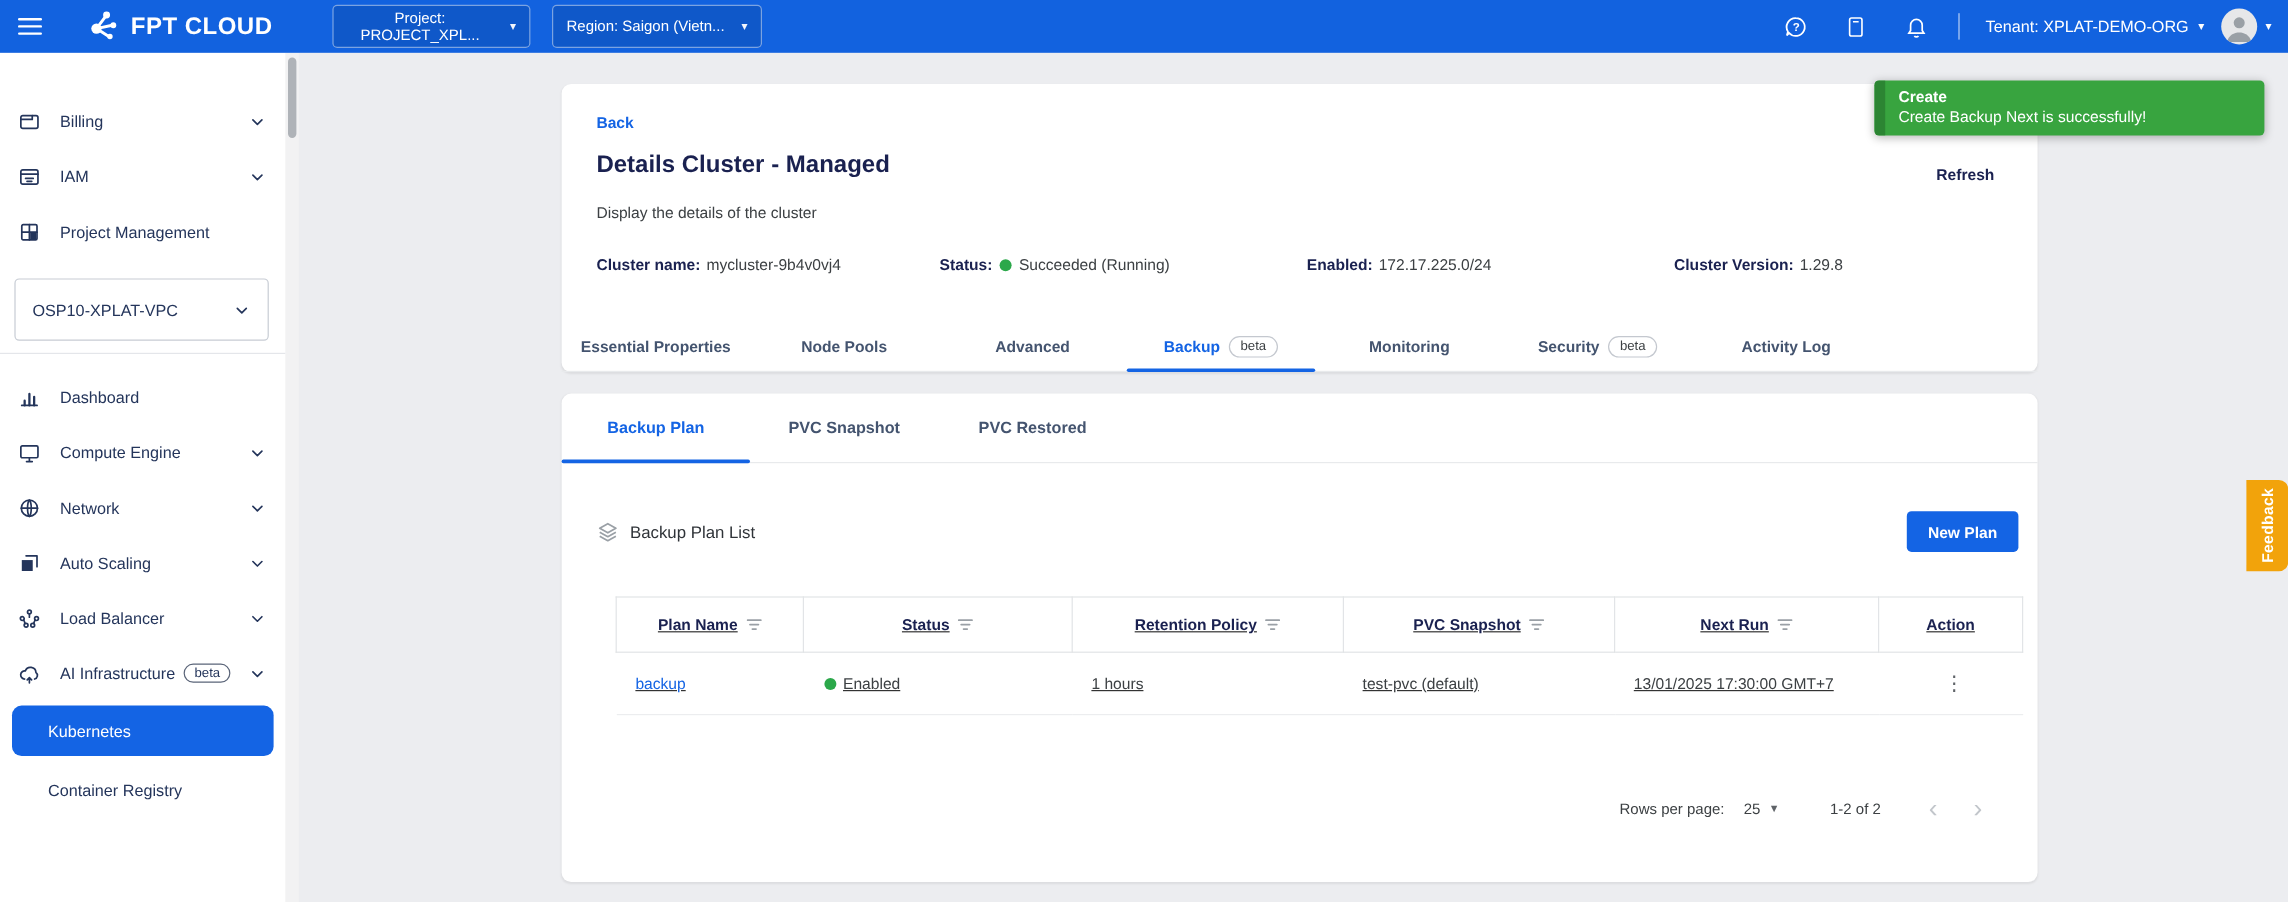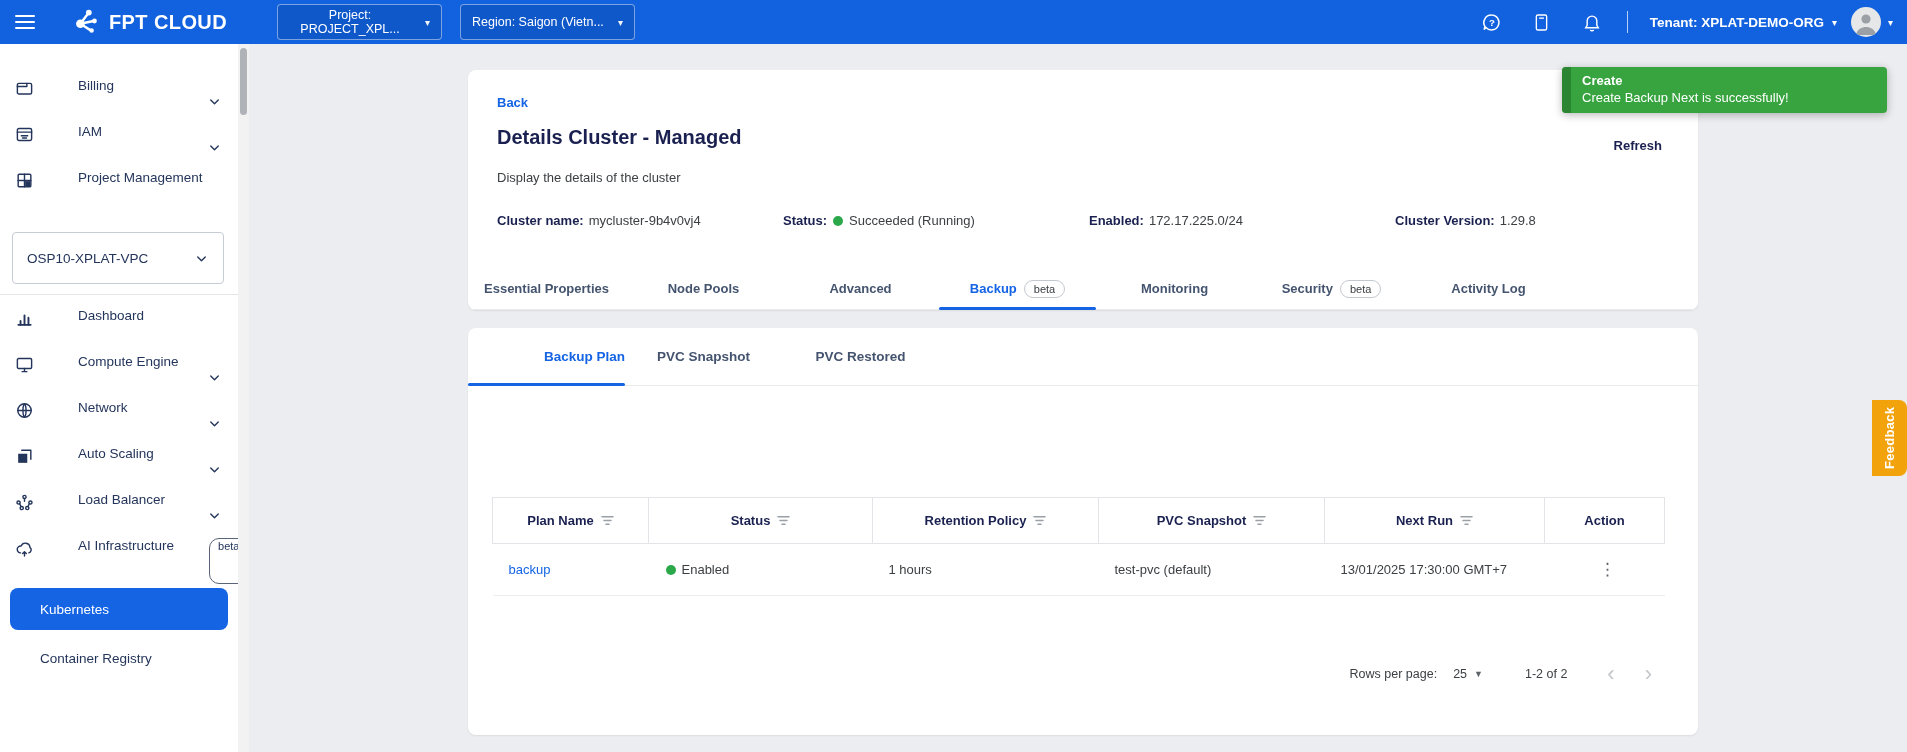--- a/index.html
+++ b/index.html
@@ -28,33 +28,33 @@
   .logo{display:flex;align-items:center;margin-left:36px;}
   .logo-text{font-size:20px;font-weight:800;letter-spacing:.4px;margin-left:8px;color:#fff;}
   .tb-pill{display:flex;align-items:center;height:28px;background:#0F58C9;border:1px solid rgba(255,255,255,.45);
     border-radius:4px;color:#fff;font-size:12.5px;padding:17px 11px;cursor:pointer;font-family:inherit;}
   .tb-pill .caret{margin-left:14px;font-size:10px;opacity:.95;}
   .pill-project{margin-left:50px;width:165px;justify-content:space-between;}
   .pill-region{margin-left:18px;width:175px;justify-content:space-between;}
   .tb-right{margin-left:auto;display:flex;align-items:center;margin-right:14px;}
   .tb-icon{width:22px;height:22px;display:flex;align-items:center;justify-content:center;margin:0 14px;cursor:pointer;}
   .tb-divider{width:1px;height:22px;background:rgba(255,255,255,.7);margin:0 10px;}
-  .tenant{display:flex;align-items:center;background:none;border:none;color:#fff;font-weight:700;
+  .tenant{display:flex;align-items:center;background:none;border:none;color:#fff;font-weight:400;
     font-size:13.5px;margin:0 6px 0 12px;cursor:pointer;font-family:inherit;}
   .tenant .caret{margin-left:8px;font-size:10px;}
   .avatar-wrap{display:flex;align-items:center;background:none;border:none;cursor:pointer;margin-left:8px;}
   .avatar{width:30px;height:30px;border-radius:50%;background:#E6E7E9;display:flex;align-items:flex-end;
     justify-content:center;overflow:hidden;}
   .avatar-wrap .caret{color:#fff;font-size:10px;margin-left:7px;}
 
   
   .sidebar{position:absolute;left:0;top:44px;width:238px;height:708px;background:#fff;z-index:20;
     padding-top:34px;overflow:hidden;}
-  .sb-item{display:flex;height:46px;padding:0 16px 0 14px;color:var(--sbtext);
-    font-size:13.5px;cursor:pointer;gap:28px;}
+  .sb-item{display:flex;align-items:center;height:46px;padding:0 16px 0 14px;color:var(--sbtext);
+    font-size:13.5px;cursor:pointer;}
   .sb-icon{width:20px;height:20px;display:flex;align-items:center;justify-content:center;margin-right:16px;flex:none;}
   .sb-label{white-space:nowrap;}
   .sb-chev{margin-left:auto;display:flex;align-items:center;}
   .sb-item.active{color:var(--accent);}
   .sb-beta{border:1px solid #5a6478;border-radius:10px;font-size:11px;padding:1px 8px;margin-left:7px;color:var(--sbtext);}
   .vpc-select{height:52px;margin:16px 14px 0 12px;border:1px solid #C7CCD4;border-radius:4px;
     display:flex;align-items:center;padding:0 14px;color:var(--sbtext);font-size:13.5px;cursor:pointer;}
   .vpc-select .sb-chev{margin-left:auto;}
   .sb-divider{height:1px;background:#E4E6EA;margin:10px 0 13px 0;}
   .sb-sub{display:flex;align-items:center;height:40px;padding-left:40px;color:var(--sbtext);
@@ -82,31 +82,31 @@
     color:#44546F;font-size:13px;font-weight:600;}
   .tab.active{color:var(--accent);}
   .tab .bar{position:absolute;left:0;bottom:-1px;width:100%;height:3px;background:var(--accent);border-radius:2px;}
   .beta-pill{border:1px solid #C4C8CF;background:#fff;border-radius:11px;font-size:11px;font-weight:400;
     color:#3c4043;padding:2px 9px;margin-left:7px;}
 
   .card2{left:468px;top:328px;width:1230px;height:407px;}
   .inner-tabs{height:58px;display:flex;border-bottom:1px solid #E8EAEC;}
   .itab{width:157px;display:flex;align-items:center;justify-content:center;position:relative;cursor:pointer;
     color:#44546F;font-size:13.5px;font-weight:600;}
-  .itab.active{color:var(--accent);justify-content:flex-end;}
+  .itab.active{color:var(--accent);}
   .itab .bar{position:absolute;left:0;bottom:-1px;width:100%;height:3px;background:var(--accent);border-radius:2px;}
 
   .list-header{position:absolute;left:0;top:98px;width:100%;height:34px;display:flex;align-items:center;
     padding:0 16px 0 29px;}
   .list-title-wrap{display:flex;align-items:center;font-size:14px;color:#2f3338;}
   .list-title-wrap .licon{margin-right:9px;display:flex;align-items:center;}
   .new-plan{margin-left:auto;background:var(--accent);color:#fff;border:none;border-radius:4px;height:34px;
     width:93px;font-size:13px;font-weight:700;cursor:pointer;font-family:inherit;}
 
-  table.bp{position:absolute;left:24px;top:169px;width:1172px;border-collapse:collapse;table-layout:fixed;}
+  table.bp{position:absolute;left:45px;top:169px;width:1172px;border-collapse:collapse;table-layout:fixed;text-decoration:underline;}
   table.bp th{height:46px;border:1px solid var(--border);font-size:13px;font-weight:700;color:var(--navy);
     background:#fff;}
   .th-inner{display:flex;align-items:center;justify-content:center;gap:7px;}
   .filter-ic{display:flex;align-items:center;cursor:pointer;}
   table.bp td{border-bottom:1px solid #ECEDEF;font-size:13px;color:#3c4043;padding:6px 10px 6px 16px;vertical-align:middle;}
   tr.r1 td{height:52px;}
   tr.r2 td{height:50px;}
   td.action{text-align:center;padding:0;}
   a.plan-link{color:var(--accent);text-decoration:none;cursor:pointer;}
   .status-cell{display:flex;align-items:center;}
@@ -404,20 +404,33 @@
           <span>Backup Plan</span>
           <span class="bar"></span>
         </div>
         <div class="itab">
           <span>PVC Snapshot</span>
         </div>
         <div class="itab">
           <span>PVC Restored</span>
         </div>
       </nav>
+    <div class="list-header">
+      <div class="list-title-wrap">
+        <span class="licon">
+          <svg width="19" height="19" viewBox="0 0 24 24" fill="none" stroke="#9AA0A6" stroke-width="1.8" stroke-linejoin="round">
+            <path d="M12 3l8.5 4.8L12 12.6 3.5 7.8z"></path>
+              <path d="M3.5 12l8.5 4.8 8.5-4.8"></path>
+              <path d="M3.5 16.2l8.5 4.8 8.5-4.8"></path>
+          </svg>
+        </span>
+        <span>Backup Plan List</span>
+      </div>
+      <button class="new-plan">New Plan</button>
+    </div>
 
     <table class="bp">
       <colgroup>
         <col style="width:156px">
           <col style="width:224px">
           <col style="width:226px">
         <col style="width:226px">
           <col style="width:220px">
           <col style="width:120px">
       </colgroup>

